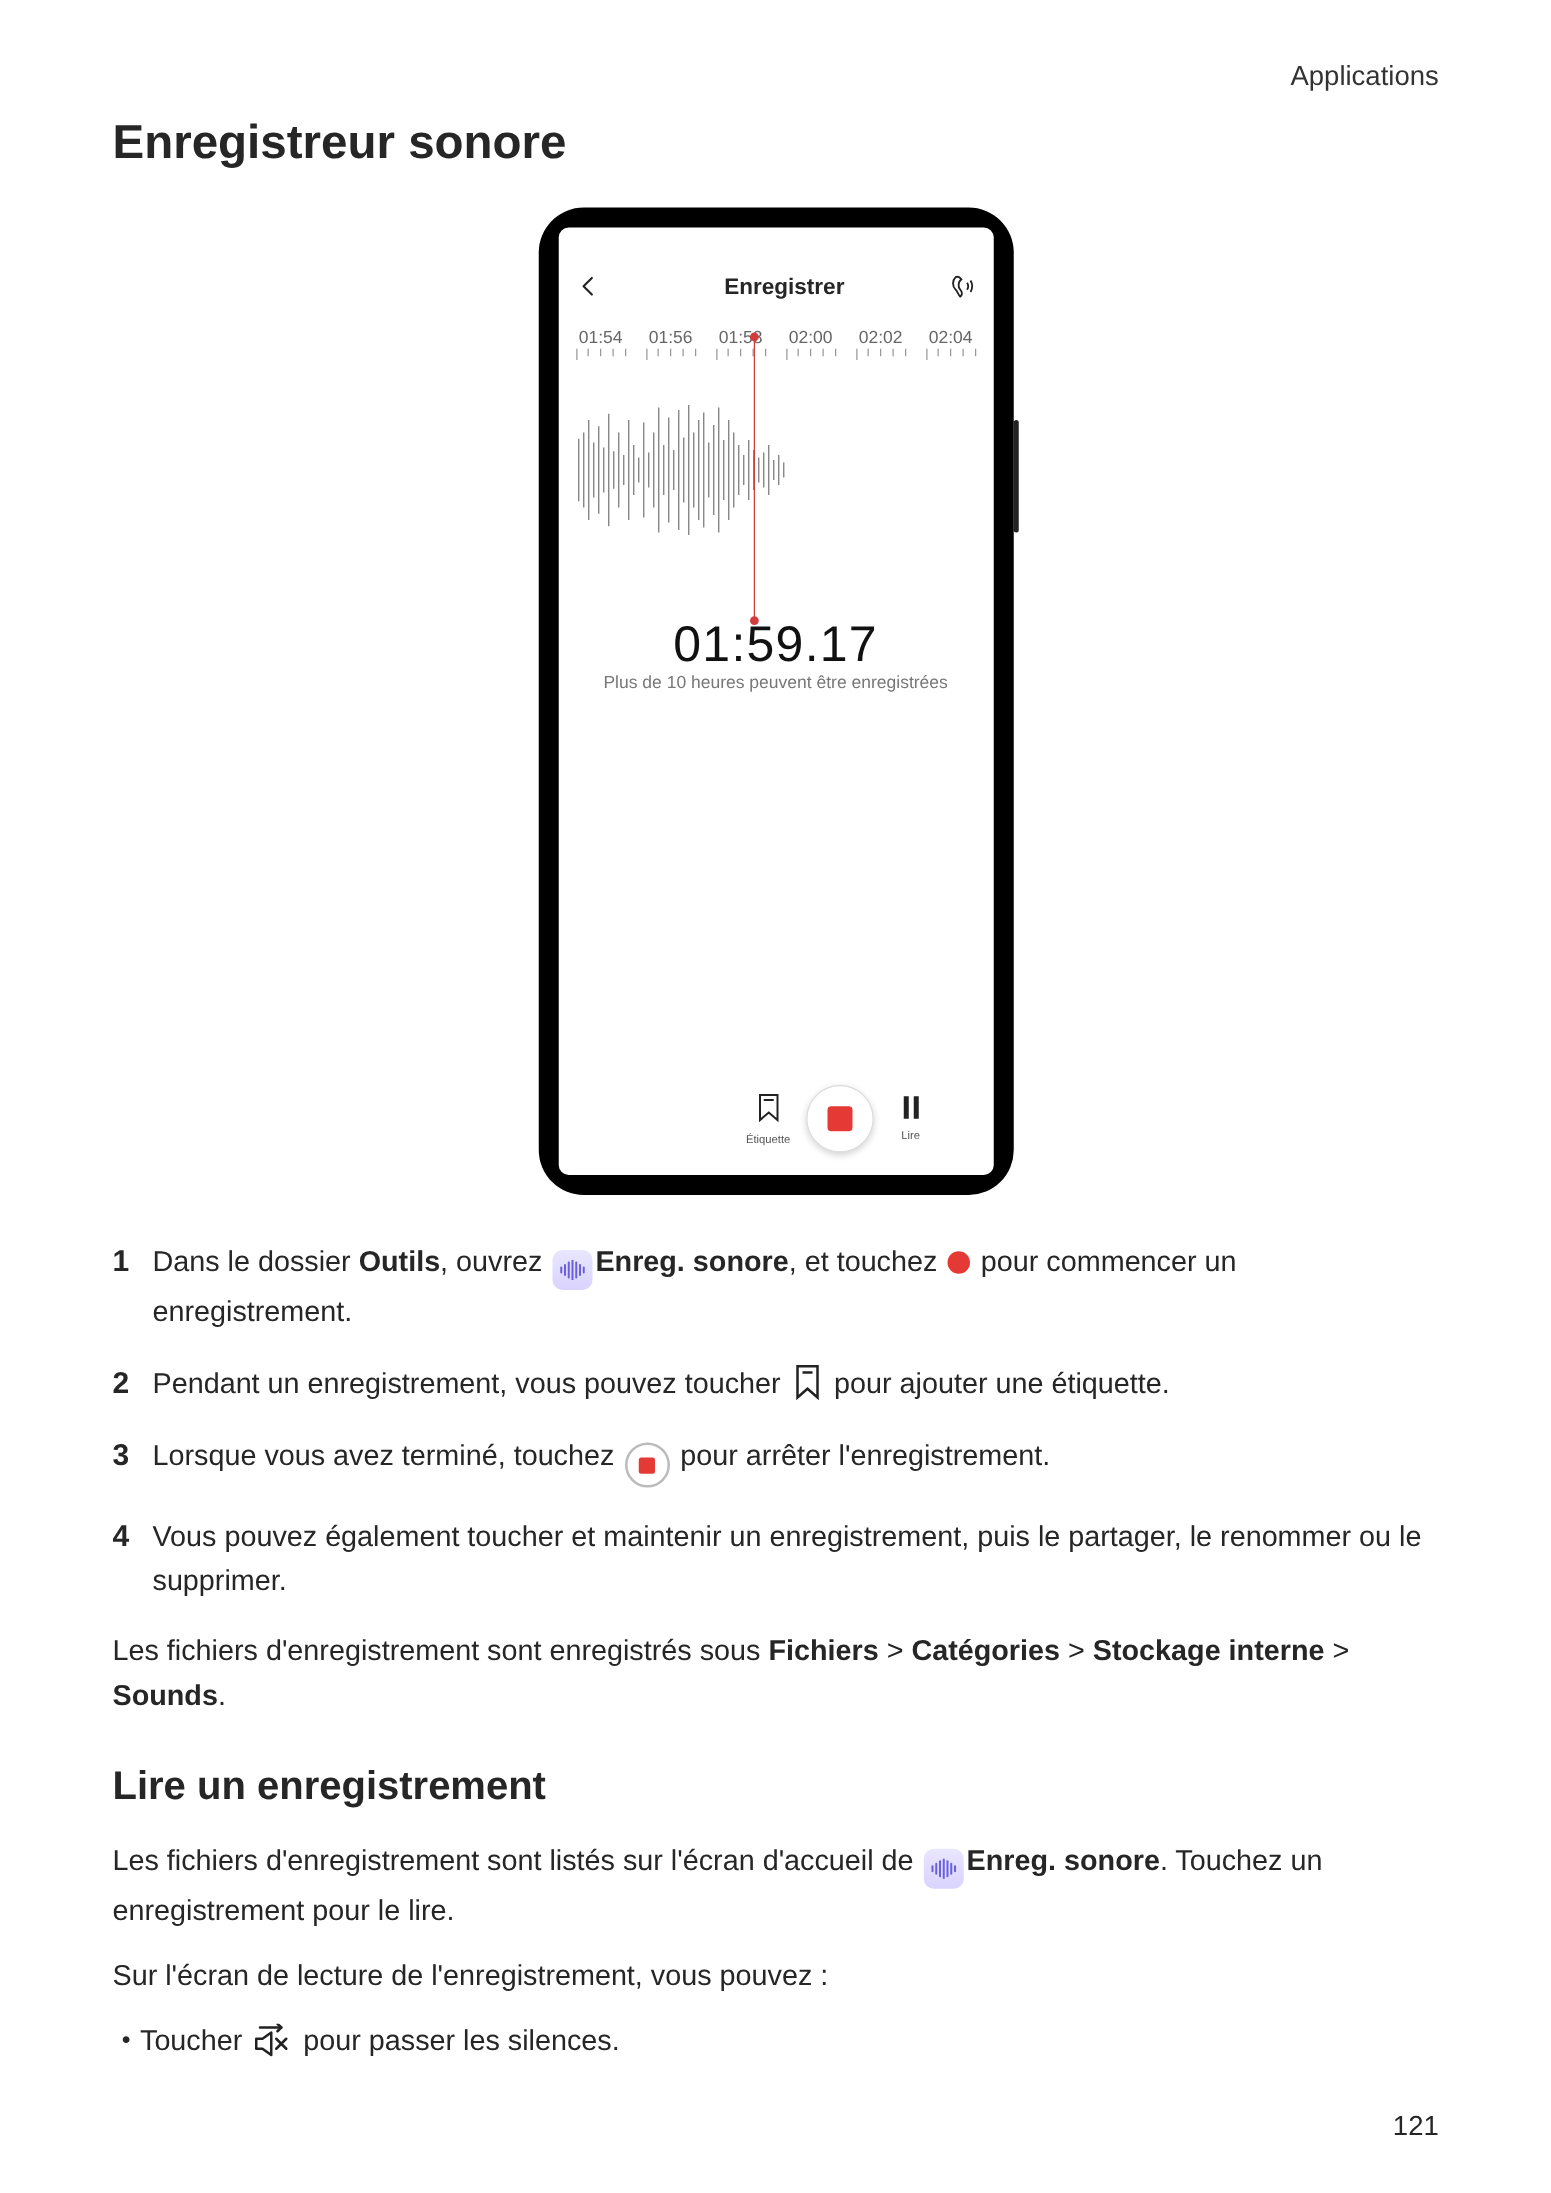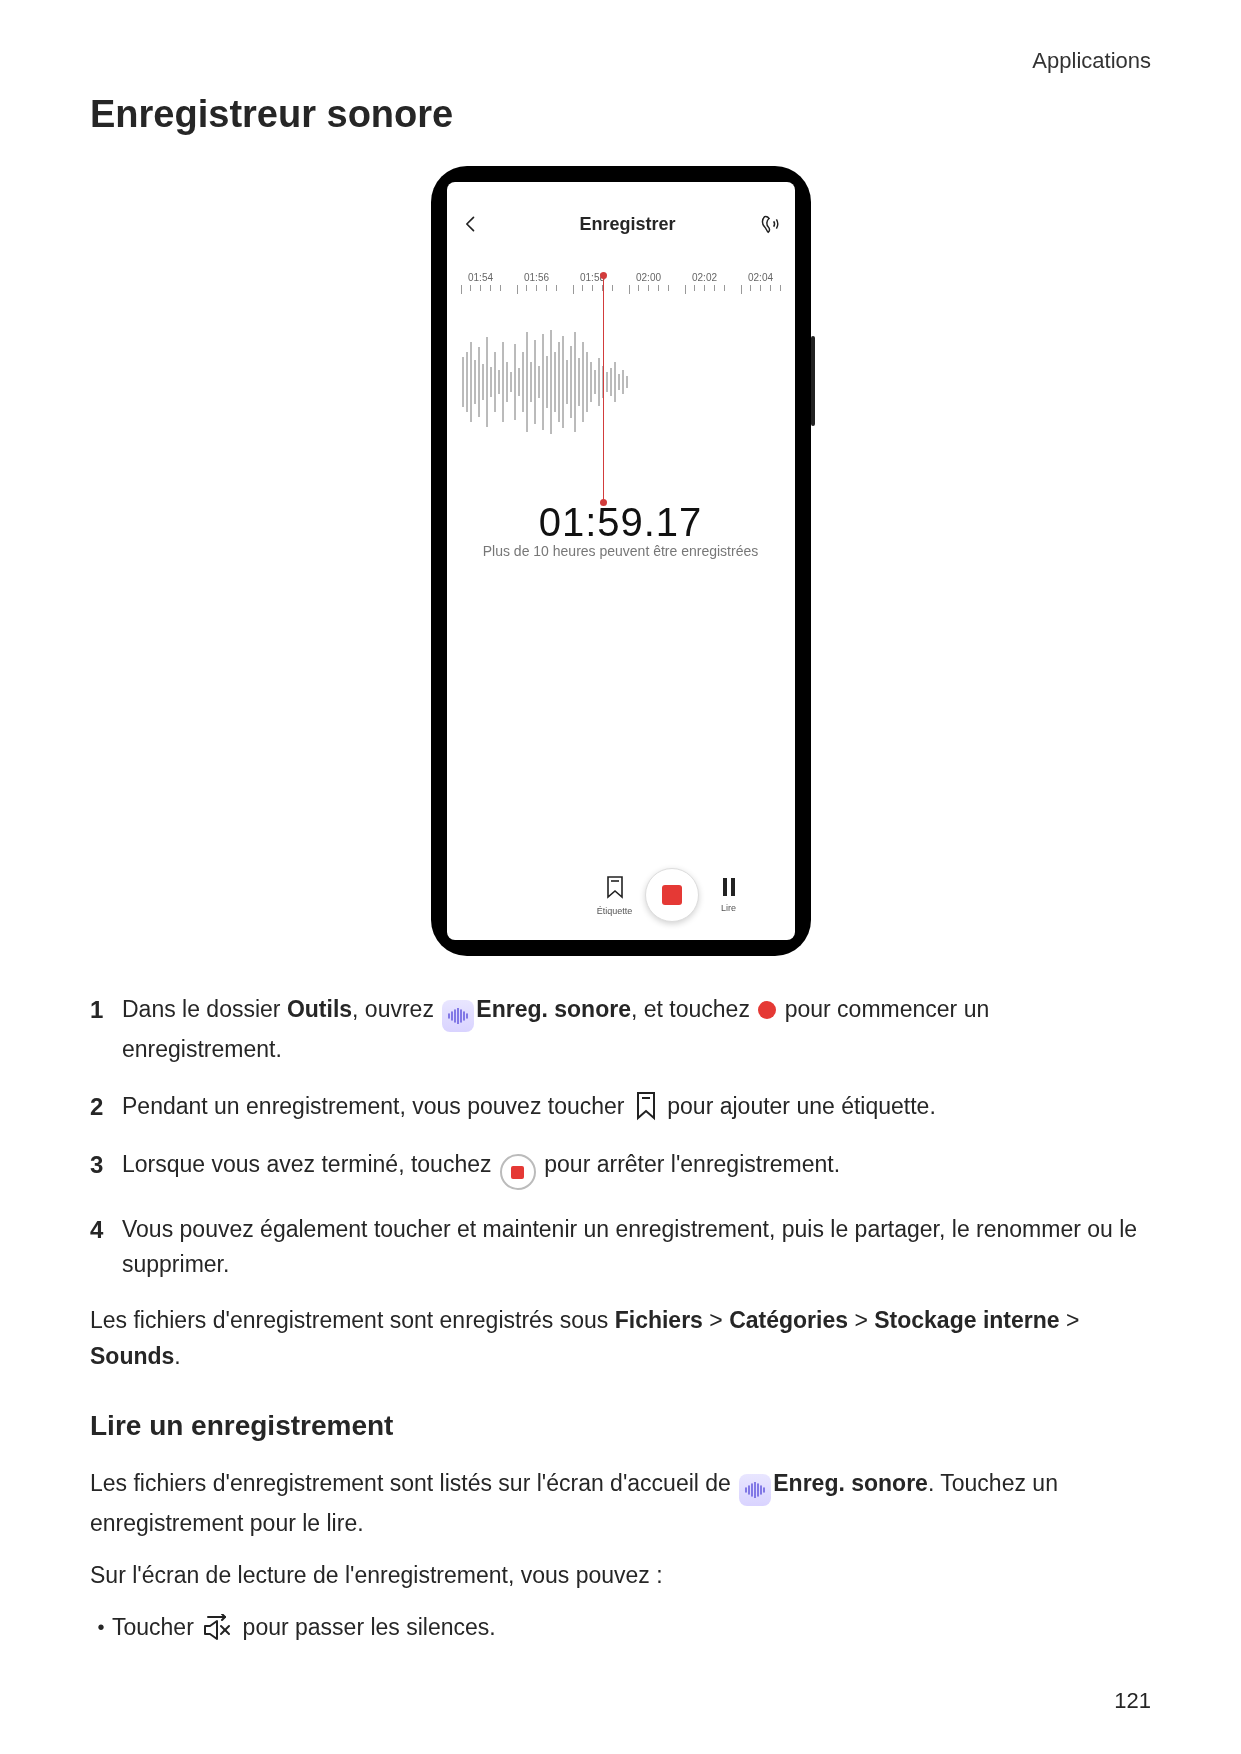--- a/index.html
+++ b/index.html
@@ -24,21 +24,21 @@
     color: #333;
   }
   .h1 {
     font-weight: bold;
     font-size: 38px;
     margin-top: 48px;
     margin-bottom: 30px;
   }
   .h2 {
     font-weight: bold;
-    font-size: 28px;
+    font-size: 32px;
     margin: 36px 0 24px 0;
   }
   .phone-wrap {
     width: 100%;
     text-align: center;
     margin: 8px 0 36px 0;
   }
   .phone {
     display: inline-block;
     width: 380px;
@@ -64,22 +64,23 @@
     width: 100%;
     height: 100%;
     border-radius: 8px;
     position: relative;
     overflow: hidden;
   }
   .titlebar {
     display: flex;
     align-items: center;
     height: 52px;
-    padding: 16px 14px;
+    padding: 0 14px;
     font-size: 18px;
+    margin-top: 21px;
   }
   .titlebar .back {
     width: 20px;
     height: 20px;
     display: inline-block;
   }
   .titlebar .title {
     font-weight: 600;
     margin-left: 16px;
     flex: 1;
@@ -88,21 +89,21 @@
     width: 22px;
     height: 22px;
   }
   .ticks {
     display: flex;
     justify-content: space-between;
     padding: 6px 14px 0 14px;
   }
   .tick {
     text-align: center;
-    font-size: 10px;
+    font-size: 14px;
     color: #666;
     width: 40px;
   }
   .tick .marks {
     display: flex;
     justify-content: space-between;
     margin-top: 2px;
   }
   .tick .marks span {
     width: 1px;

